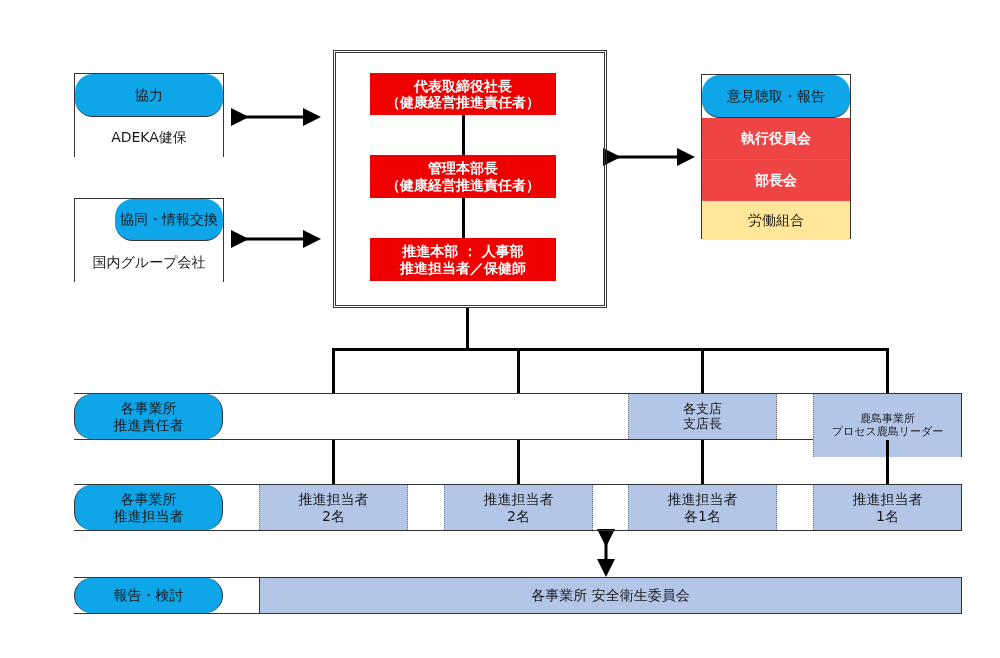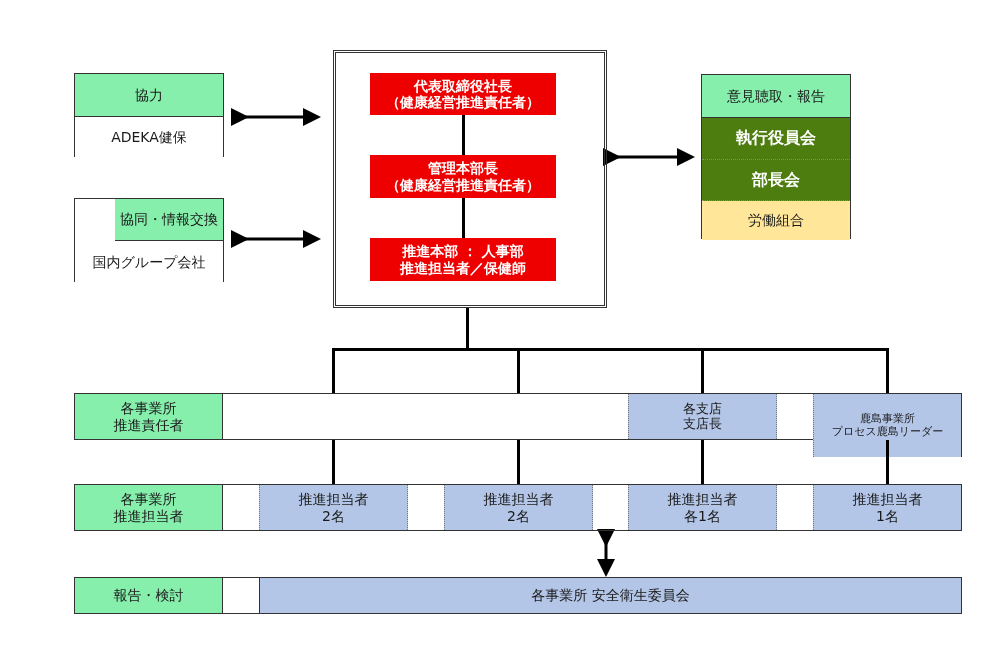--- a/index.html
+++ b/index.html
@@ -1,25 +1,25 @@
 <!DOCTYPE html>
 <html><head>
 <meta charset="utf-8">
 <style>
   html, body { margin: 0; padding: 0; background: #ffffff; }
   body { width: 1000px; height: 658px; position: relative; overflow: hidden;
          font-family: "DejaVu Sans", "Liberation Sans", sans-serif; color: #1a1a1a; }
   .abs { position: absolute; box-sizing: border-box; }
   .cell { display: flex; align-items: center; justify-content: center; text-align: center;
           white-space: pre-line; line-height: 1.15; }
-  .gray { background: #86efac; }
+  .gray { background: #0ea5e9; border-radius: 18px; }
   .white { background: #ffffff; }
   .blue { background: #b4c6e7; }
   .red { background: #ee0000; color: #ffffff; font-weight: bold; font-size: 14px; }
-  .orange { background: #4d7c0f; color: #ffffff; font-weight: bold; font-size: 16px; }
+  .orange { background: #ef4444; color: #ffffff; font-weight: bold; font-size: 14px; }
   .yellow { background: #ffe699; font-size: 14px; }
   .bord { border: 1px solid #333; }
   .line { position: absolute; background: #000; }
   .f14 { font-size: 14px; }
   .f13 { font-size: 13px; }
   .f11 { font-size: 11px; }
   .dash-l { border-left: 1px dotted #777; }
   .dash-r { border-right: 1px dotted #777; }
 </style>
 </head>

